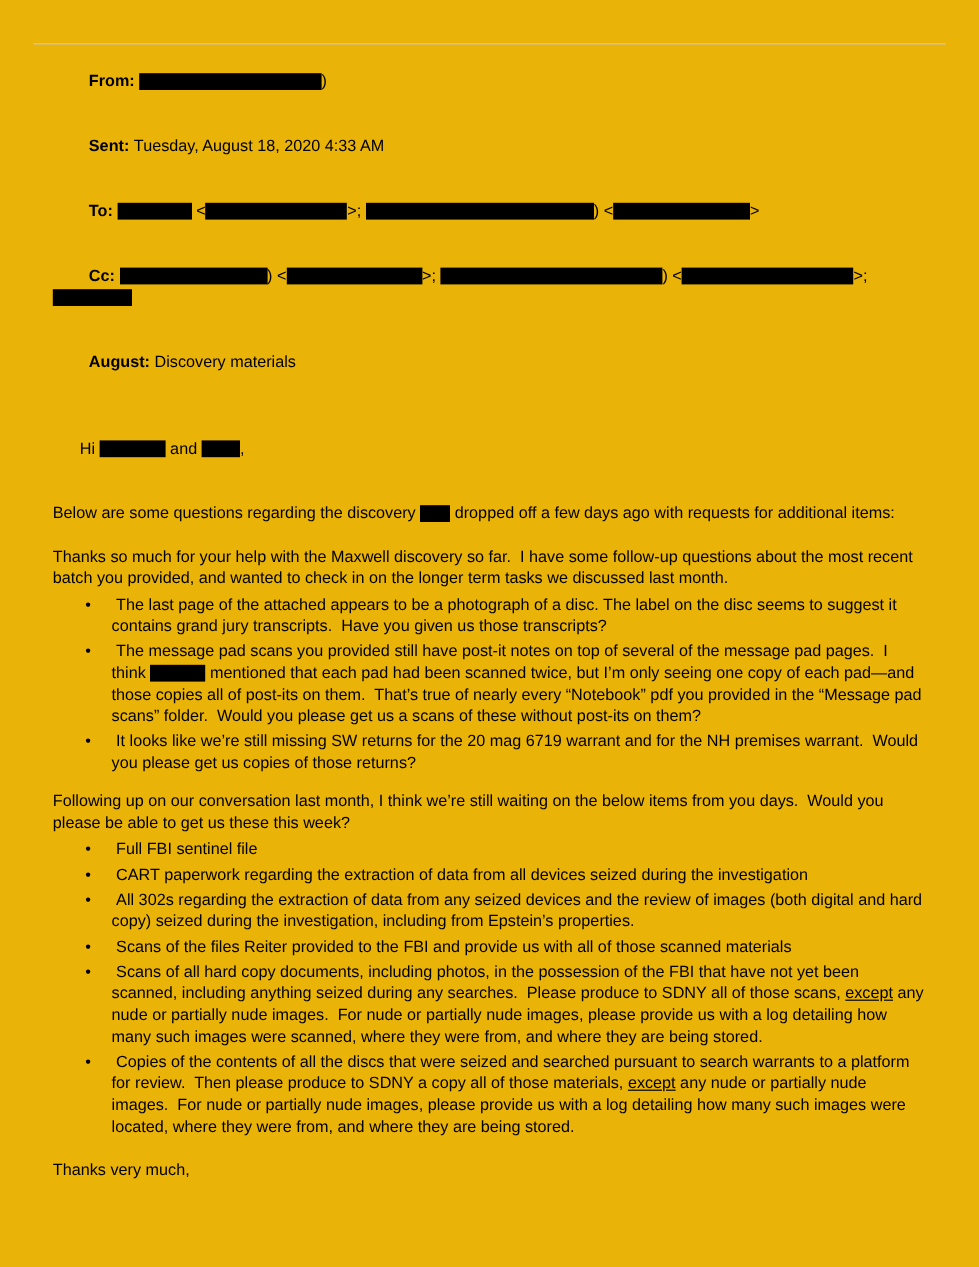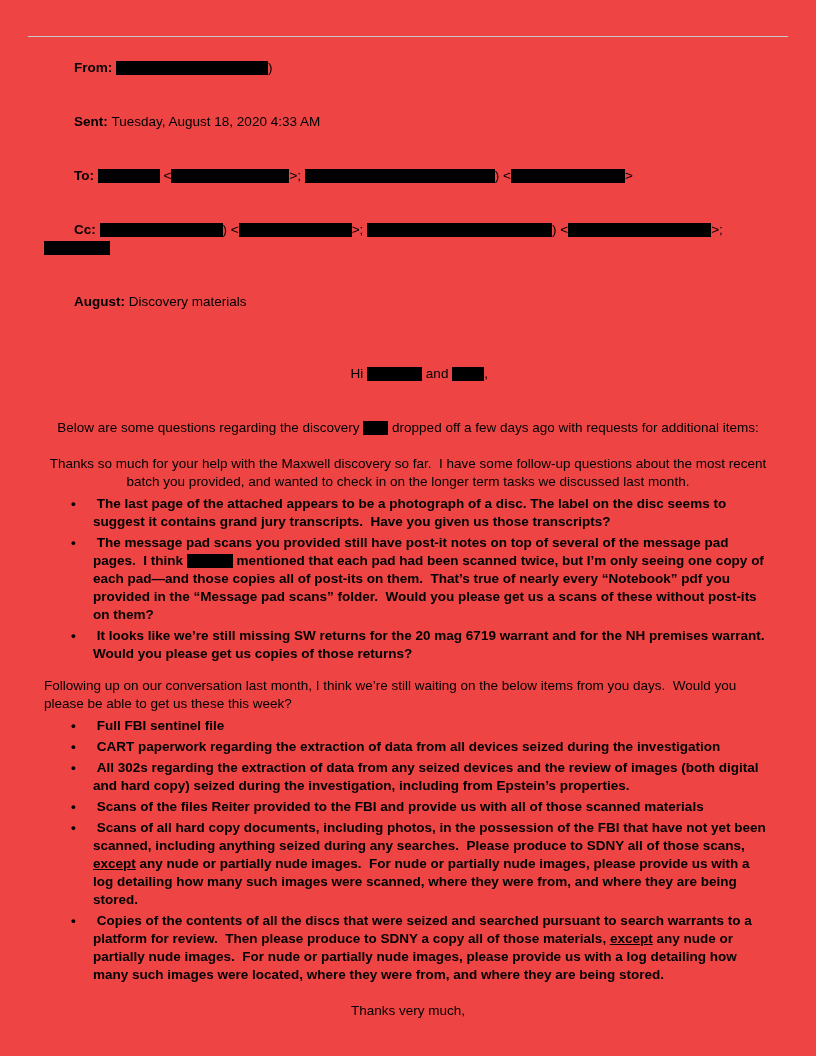--- a/index.html
+++ b/index.html
@@ -1,20 +1,20 @@
 <!DOCTYPE html>
 <html><head>
 <meta charset="utf-8">
 <style>
   html, body { margin: 0; padding: 0; background: #ffffff; }
   .page {
     position: relative;
     width: 816px;
     height: 1056px;
-    background: #ef4444;
+    background: #eab308;
     font-family: "Liberation Sans", sans-serif;
     color: #000;
     overflow: hidden;
   }
   .top-rule {
     position: absolute;
     left: 28px; top: 36px;
     width: 760px; height: 1px;
     background: #c9c9c9;
   }
@@ -28,22 +28,22 @@
   .hline { white-space: pre-wrap; }
   .lbl { font-weight: bold; white-space: pre-wrap; }
   .t { white-space: pre-wrap; }
   .u { white-space: pre-wrap; text-decoration: underline; }
   .redact {
     display: inline-block;
     background: #000000;
     height: 14px;
     vertical-align: -3px;
   }
-  .mt1 { margin-top: 18px; text-align: center; }
-  .list { margin-top: 4px; margin-bottom: 14px; font-weight: bold; }
+  .mt1 { margin-top: 18px; }
+  .list { margin-top: 4px; margin-bottom: 14px; }
   .li {
     position: relative;
     padding-left: 49px;
     margin-top: 3px;
   }
   .li::before {
     content: "\2022";
     position: absolute;
     left: 27px;
     top: 0;

